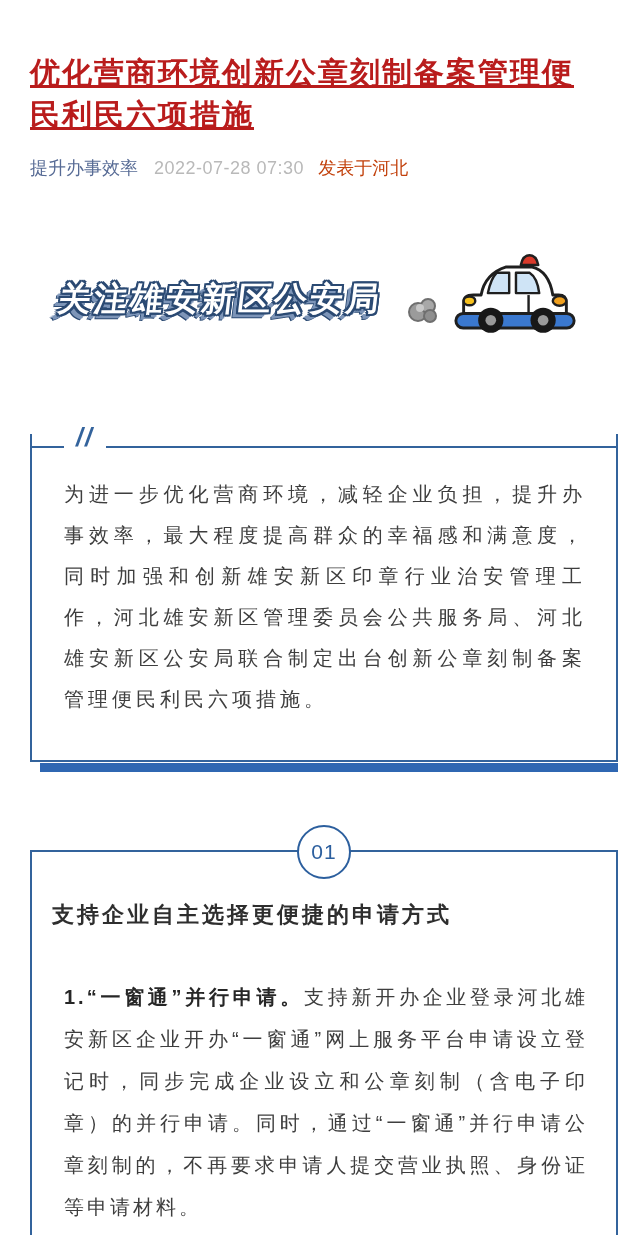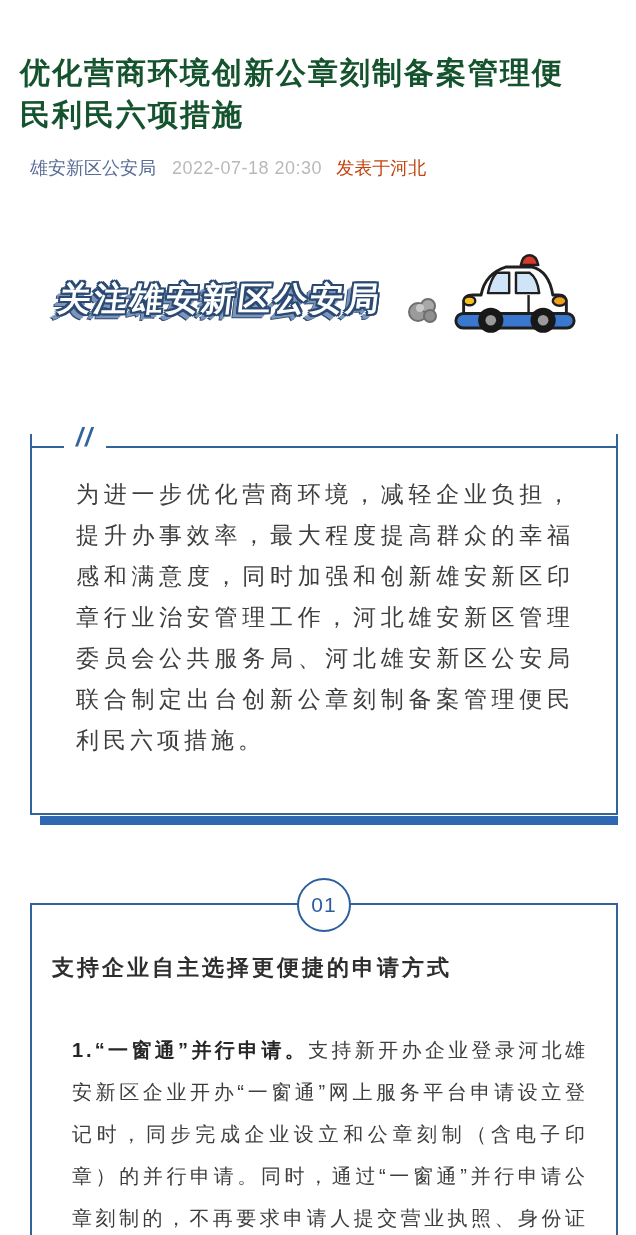--- a/index.html
+++ b/index.html
@@ -5,23 +5,24 @@
   html,body{margin:0;padding:0;}
   body{
     width:636px;height:1235px;overflow:hidden;background:#ffffff;
     font-family:"Liberation Sans","DejaVu Sans",sans-serif;
     -webkit-font-smoothing:antialiased;
   }
   .page{width:636px;height:1235px;position:relative;background:#fff;}
 
   
   .title{
-    margin:52px 30px 0 20px;width:562px;
-    font-size:30px;line-height:42px;font-weight:bold;color:#14532d;
+    margin:52px 30px 0 30px;width:562px;
+    font-size:30px;line-height:42px;font-weight:bold;color:#b91c1c;
     letter-spacing:2px;
+    text-decoration:underline;
   }
   .byline{
     margin:20px 30px 0 30px;font-size:18px;line-height:24px;
     display:flex;align-items:baseline;white-space:nowrap;
   }
   .byline .author{color:#576b95;margin-right:16px;cursor:pointer;}
   .byline .timestamp{color:#b9b9b9;margin-right:14px;letter-spacing:0.5px;}
   .byline .location{color:#c2410c;font-family:Liberation Mono, monospace;}
 
   
@@ -49,22 +50,22 @@
     display:flex;align-items:center;
   }
   .qb-topline .line{height:2px;background:#33639c;}
   .qb-topline .seg-short{width:34px;flex:none;}
   .qb-topline .seg-long{flex:1;}
   .qb-slashes{
     color:#33639c;font-style:italic;font-weight:bold;font-size:25px;
     padding:0 12px;transform:translateY(-9px);flex:none;letter-spacing:2px;
   }
   .qb-text{
-    margin:12px;padding:40px 30px 40px 32px;
-    font-size:23px;line-height:41px;color:#3e3e3e;
+    margin:0;padding:40px 30px 40px 32px;
+    font-size:20px;line-height:41px;color:#3e3e3e;
     text-align:justify;letter-spacing:4px;
   }
   .qb-bar{
     position:absolute;left:8px;right:-2px;bottom:-12px;height:9px;background:#2f67b2;
   }
 
   
   .section-box{
     position:relative;margin:88px 18px 0 30px;height:420px;
     border:2px solid #33639c;border-bottom:none;
@@ -74,36 +75,36 @@
     width:50px;height:50px;border-radius:50%;
     background:#ffffff;border:2px solid #2c5f9e;
     display:flex;align-items:center;justify-content:center;
     font-size:21px;font-weight:normal;color:#2c5f9e;letter-spacing:1px;
   }
   .section-heading{
     margin:46px 20px 0 20px;text-align:left;
     font-size:22px;line-height:34px;font-weight:bold;color:#2e2e2e;letter-spacing:3px;
   }
   .section-text{
-    margin:44px 0 0 0;padding:0 28px 0 40px;
+    margin:44px 0 0 0;padding:0 28px 0 32px;
     font-size:20px;line-height:42px;color:#3e3e3e;
     text-align:justify;letter-spacing:3px;
   }
   .section-text .lead{font-weight:bold;color:#262626;}
 </style>
 </head>
 <body>
 
 <div class="page">
 
   <h1 class="title">优化营商环境创新公章刻制备案管理便民利民六项措施</h1>
 
   <div class="byline">
-    <span class="author">雄安新区公安局</span>
-    <span class="timestamp">2022-07-18 20:30</span>
+    <span class="author">提升办事效率</span>
+    <span class="timestamp">2022-07-28 07:30</span>
     <span class="location">发表于河北</span>
   </div>
 
   <div class="banner">
     <span class="banner-caption">关注雄安新区公安局</span>
 
     <span class="smoke">
       <svg width="38" height="36" viewBox="0 0 38 36">
         <circle cx="14" cy="20" r="9" fill="#9b9b9b" stroke="#6f6f6f" stroke-width="2"></circle>
         <circle cx="24" cy="14" r="7" fill="#a8a8a8" stroke="#6f6f6f" stroke-width="2"></circle>

